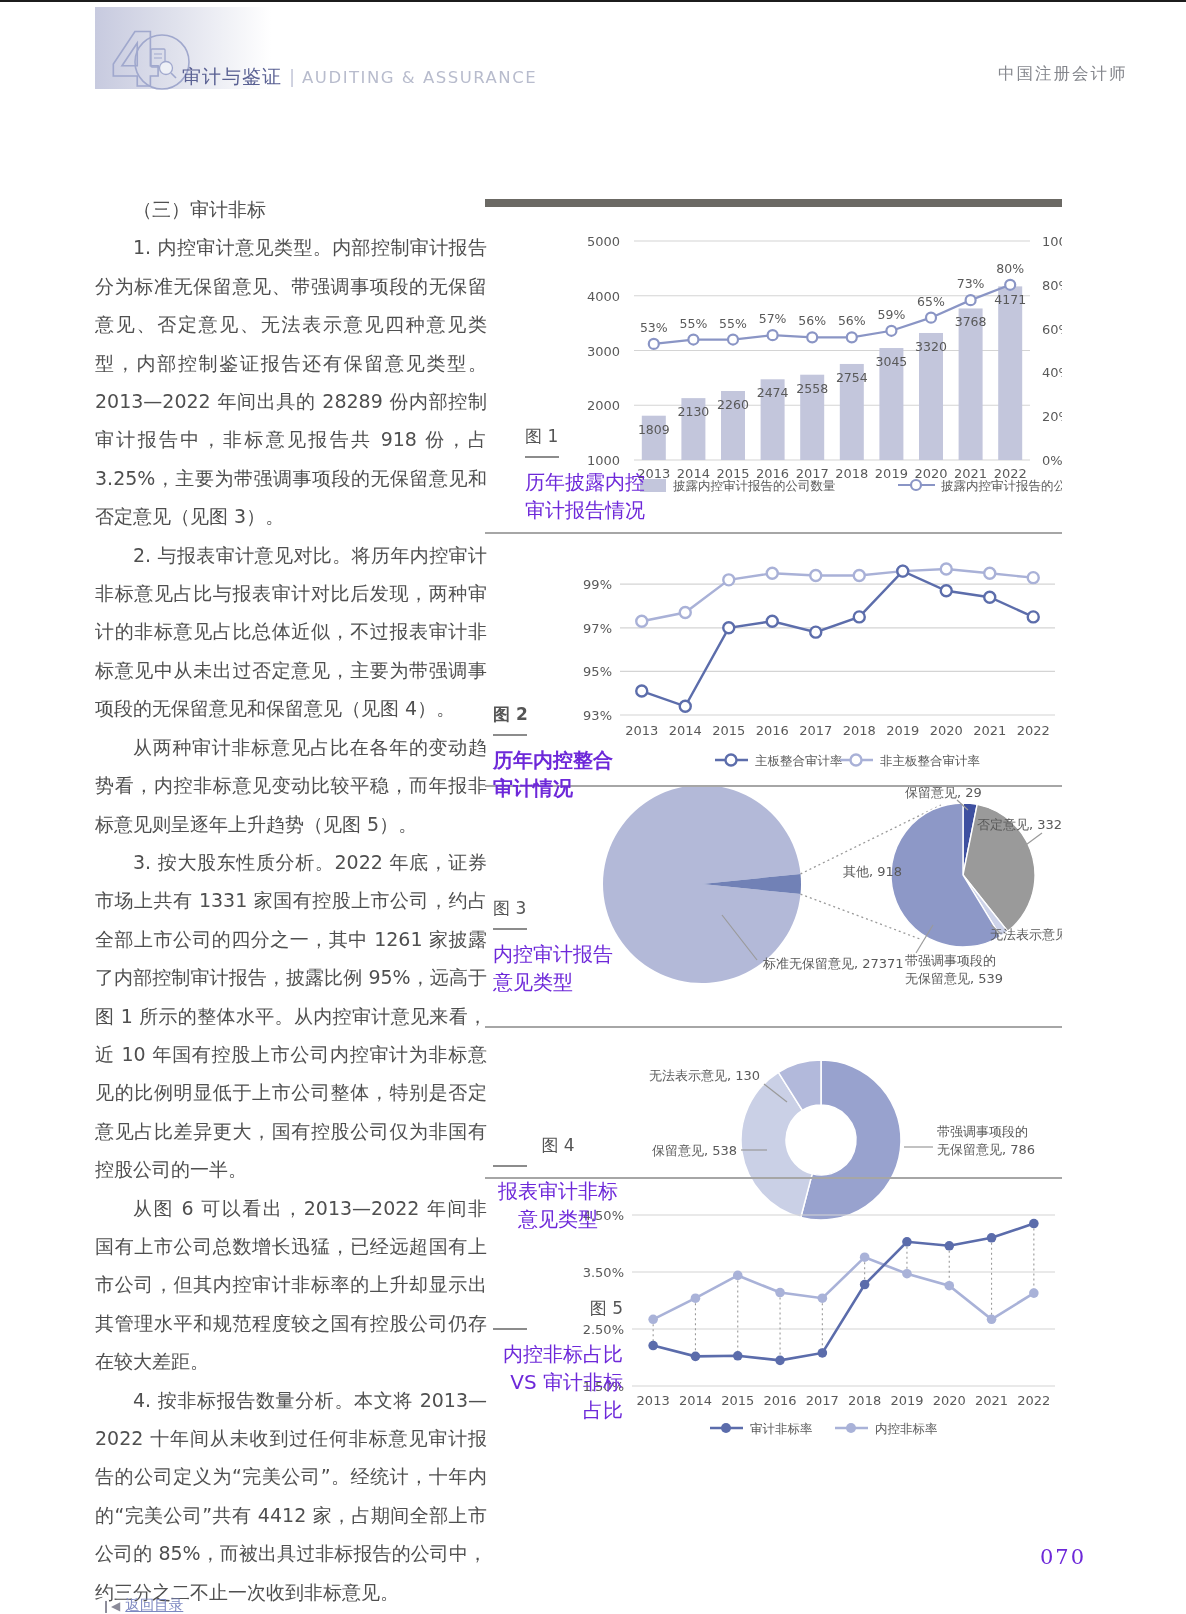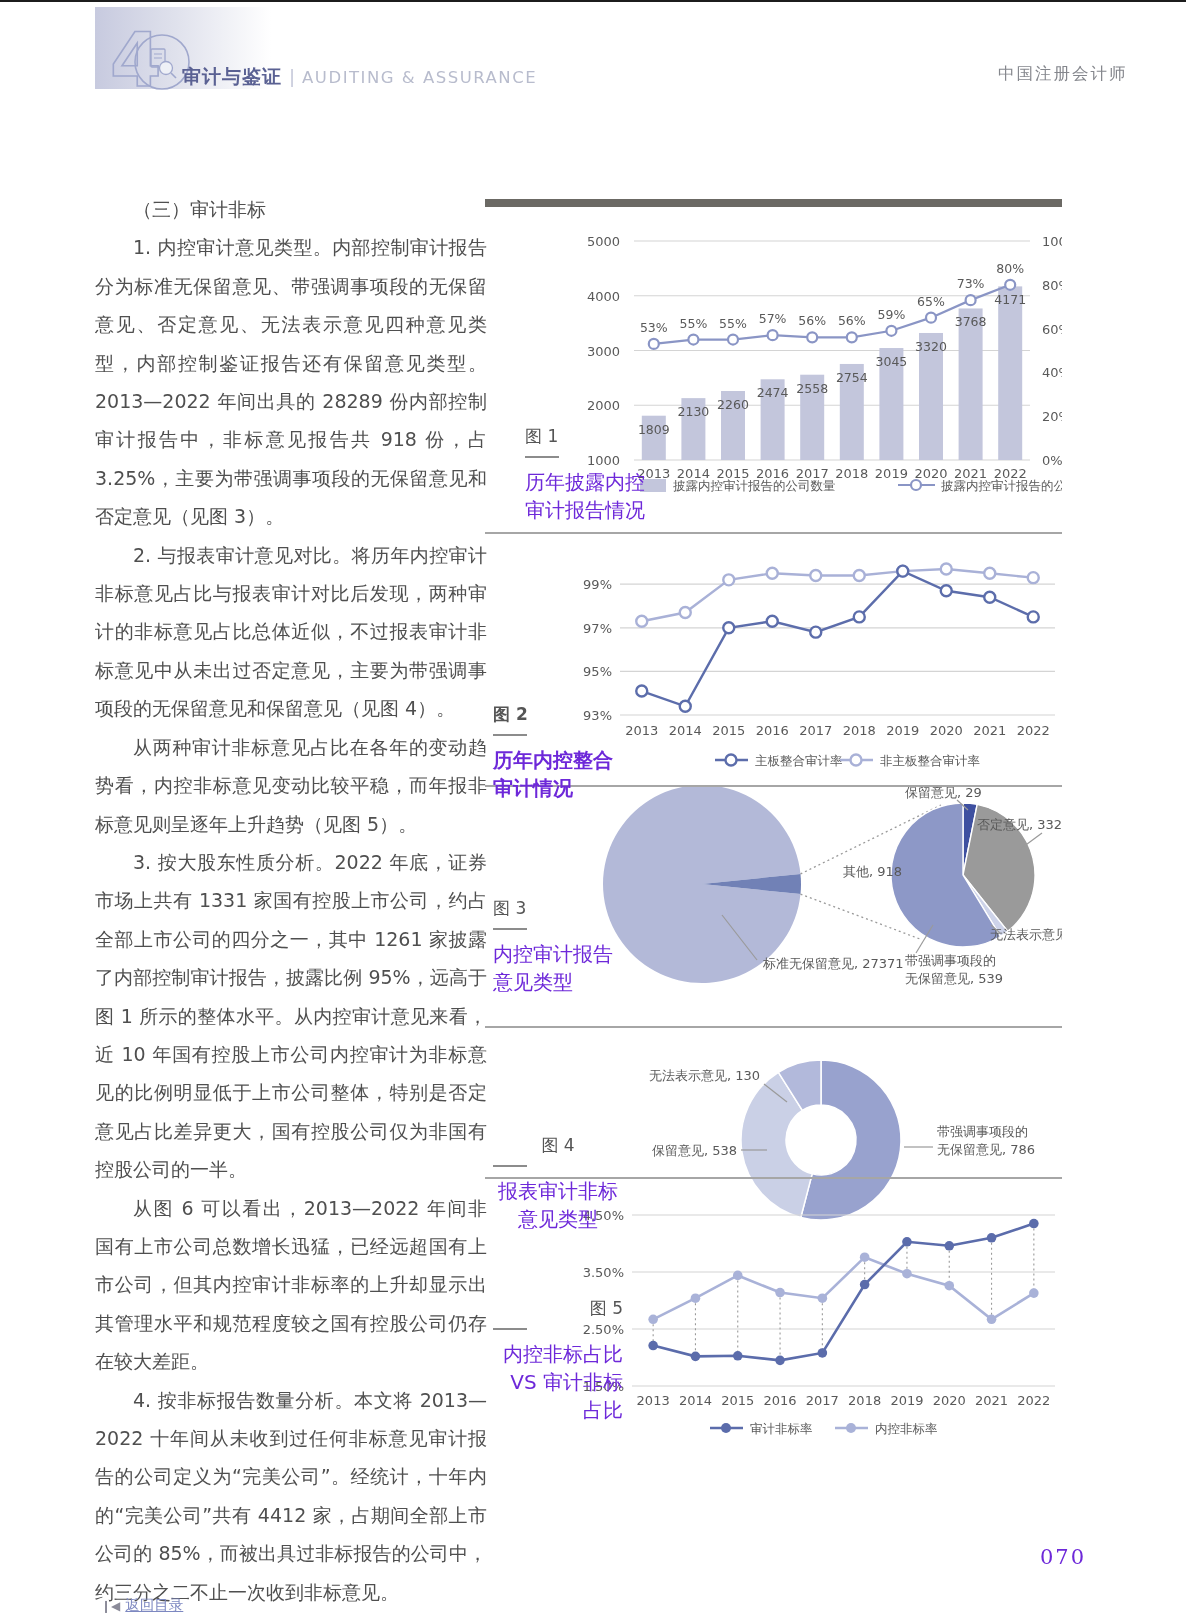--- a/index.html
+++ b/index.html
@@ -5,21 +5,21 @@
   * { margin:0; padding:0; box-sizing:border-box; }
   body { background:#e8e8e8; font-family:"DejaVu Sans", sans-serif; }
   .page { position:relative; width:1186px; height:1614px; background:#ffffff; margin:0 auto; overflow:hidden; }
   .top-edge { position:absolute; left:0; top:0; width:100%; height:2px; background:#1c1c1c; }
 
   
   .brand-box { position:absolute; left:95px; top:7px; width:176px; height:82px;
                background:linear-gradient(90deg,#c7cadf 0%,#dfe1ec 45%,#ffffff 100%); }
   .logo { position:absolute; left:110px; top:18px; width:84px; height:92px; }
   .section-title { position:absolute; left:182px; top:64px; white-space:nowrap; }
-  .section-title .zh { font-size:19px; font-weight:bold; color:#5a6193; letter-spacing:1px; }
+  .section-title .zh { font-size:19px; font-weight:normal; color:#5a6193; letter-spacing:1px; }
   .section-title .divider { font-size:18px; color:#c3c6d8; margin:0 7px; }
   .section-title .en { font-size:16.5px; color:#b8bccd; letter-spacing:1.5px; }
   .journal-name { position:absolute; left:998px; top:63px; font-size:16.5px; color:#85878d; letter-spacing:2px; }
 
   
   .text-col { position:absolute; left:95px; top:190px; width:392px; color:#4f4f4f;
               font-size:19px; line-height:38.4px; text-align:justify; }
   .text-col p { text-indent:2em; margin:0; }
 
   

